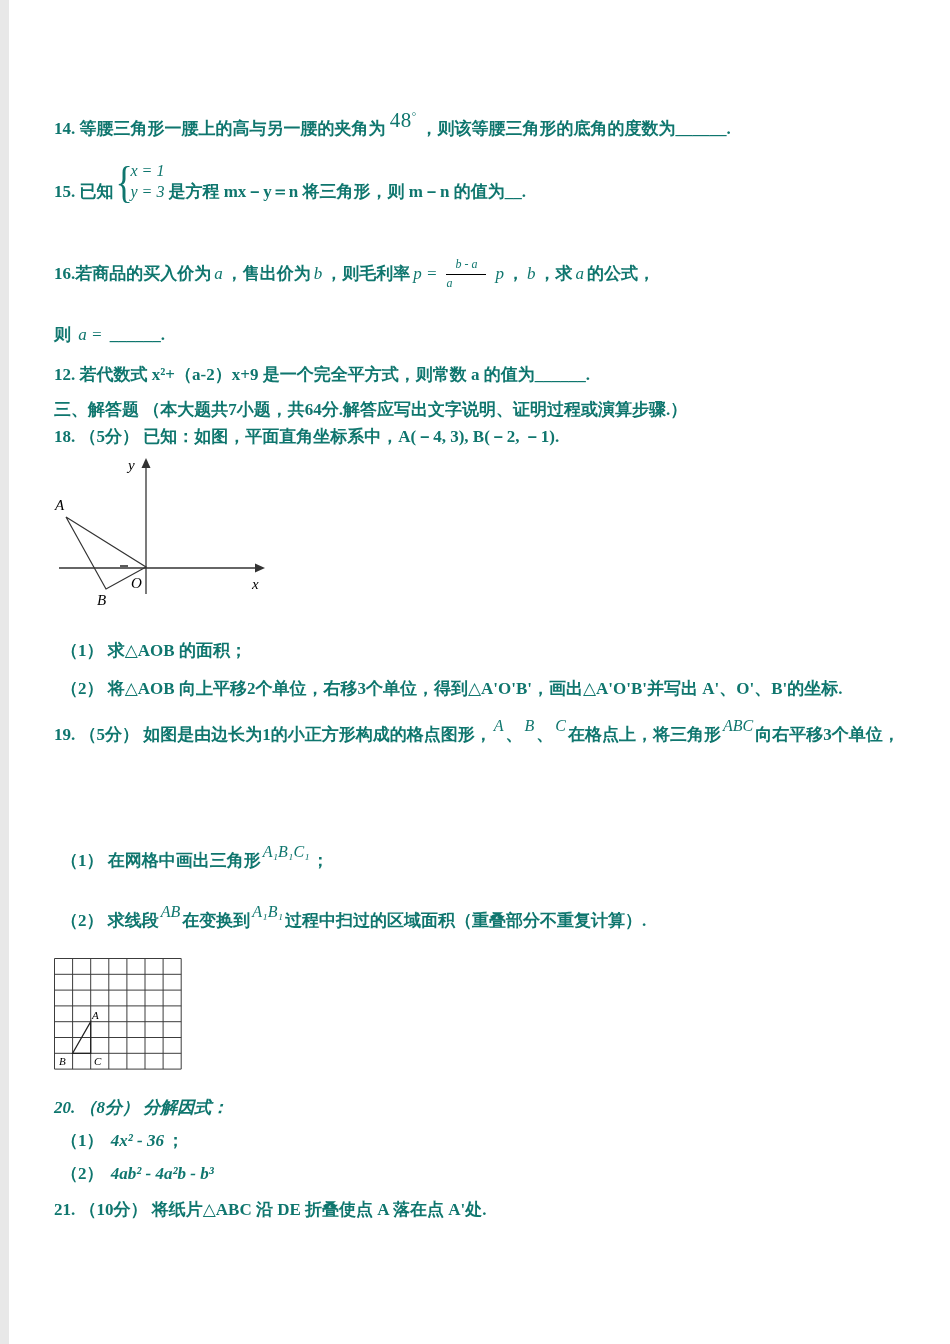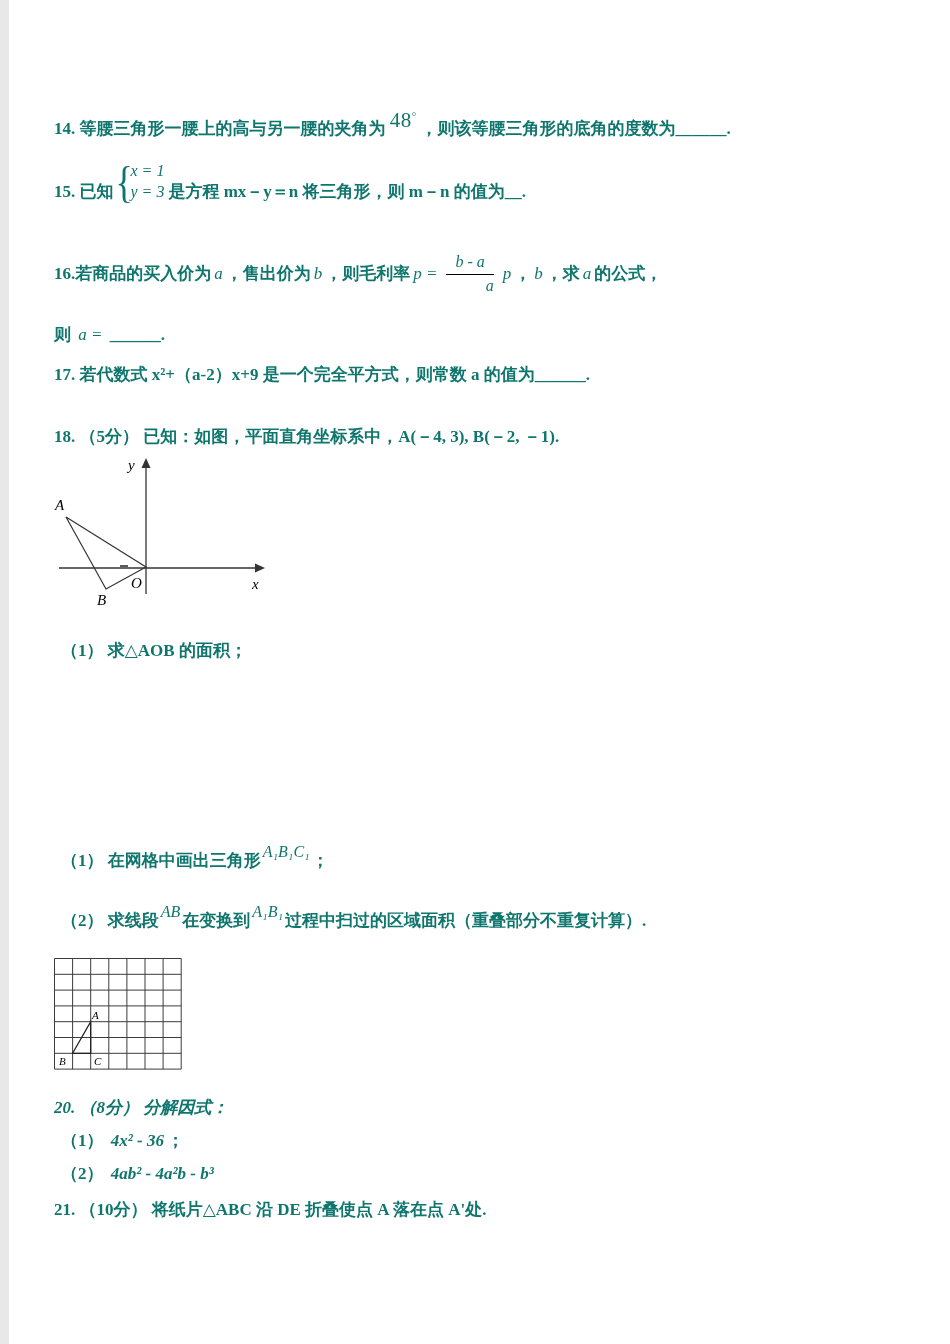--- a/index.html
+++ b/index.html
@@ -28,21 +28,21 @@
   .brace{
     position:absolute;left:-2px;top:50%;
     transform:translateY(-52%) scaleY(1.25);
     font-size:36px;font-weight:400;
   }
   .stack{display:inline-block;text-align:left;}
   .stack .eq{display:block;font-style:italic;font-weight:normal;font-size:16px;line-height:21px;}
   
   .fracline{display:flex;align-items:center;}
   .fracline .cn{flex:0 0 auto;}
-  .frac{display:inline-block;text-align:right;margin:0 6px;font-style:italic;font-weight:normal;font-size:16px;line-height:1.15;}
+  .frac{display:inline-block;text-align:left;margin:0 6px;font-style:italic;font-weight:normal;font-size:12px;line-height:1.15;}
   .frac .fnum{display:block;border-bottom:1.4px solid #000;padding:0 9px 2px;}
   .frac .fden{display:block;padding-top:2px;}
   
   .raised{font-style:italic;font-weight:normal;font-size:16px;position:relative;top:-9px;margin:0 2px;}
   .fig{position:absolute;}
   .fig svg{display:block;}
   .axis-label{font-style:italic;font-size:15px;font-family:"Liberation Serif",serif;}
   .grid-label{font-style:italic;font-size:11px;font-family:"Liberation Serif",serif;}
 </style>
 </head>
@@ -82,24 +82,28 @@
     <span class="cn">的公式，</span>
   </div>
 
   <div class="line" style="left:45px;top:322px;">
     <span class="cn">则</span>
     <span class="it">a =</span>
     <span class="cn">______.</span>
   </div>
 
   <div class="line" style="left:45px;top:362px;">
-    <span class="cn">17.</span>
+    <span class="cn">12.</span>
     <span class="cn">若代数式 x²+（a-2）x+9 是一个完全平方式，则常数 a 的值为______.</span>
   </div>
 
+  <div class="line" style="left:45px;top:397px;">
+    <span class="cn">三、解答题</span>
+    <span class="cn">（本大题共7小题，共64分.解答应写出文字说明、证明过程或演算步骤.）</span>
+  </div>
 
   <div class="line" style="left:45px;top:424px;">
     <span class="cn">18.</span>
     <span class="cn">（5分）</span>
     <span class="cn">已知：如图，平面直角坐标系中，A(－4, 3), B(－2, －1).</span>
   </div>
 
   <div class="fig" style="left:22px;top:448px;">
     <svg width="245" height="178" viewBox="0 0 245 178">
 
@@ -117,21 +121,30 @@
       <text x="100" y="140" class="axis-label">O</text>
       <text x="24" y="62" class="axis-label">A</text>
       <text x="66" y="157" class="axis-label">B</text>
     </svg>
   </div>
 
   <div class="line" style="left:52px;top:638px;">
     <span class="cn">（1）</span>
     <span class="cn">求△AOB 的面积；</span>
   </div>
-
+  <div class="line" style="left:52px;top:676px;">
+    <span class="cn">（2）</span>
+    <span class="cn">将△AOB 向上平移2个单位，右移3个单位，得到△A'O'B'，画出△A'O'B'并写出 A'、O'、B'的坐标.</span>
+  </div>
+
+  <div class="line" style="left:45px;top:722px;">
+    <span class="cn">19.</span>
+    <span class="cn">（5分）</span>
+    <span class="cn">如图是由边长为1的小正方形构成的格点图形，</span><span class="raised">A</span><span class="cn">、</span><span class="raised">B</span><span class="cn">、</span><span class="raised">C</span><span class="cn">在格点上，将三角形</span><span class="raised">ABC</span><span class="cn">向右平移3个单位，</span>
+  </div>
 
 
   <div class="line" style="left:52px;top:848px;">
     <span class="cn">（1）</span>
     <span class="cn">在网格中画出三角形</span><span class="raised">A₁B₁C₁</span><span class="cn">；</span>
   </div>
   <div class="line" style="left:52px;top:908px;">
     <span class="cn">（2）</span>
     <span class="cn">求线段</span><span class="raised">AB</span><span class="cn">在变换到</span><span class="raised">A₁B₁</span><span class="cn">过程中扫过的区域面积（重叠部分不重复计算）.</span>
   </div>

